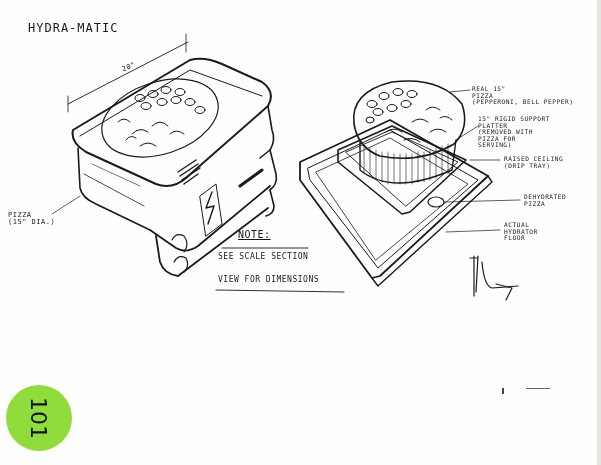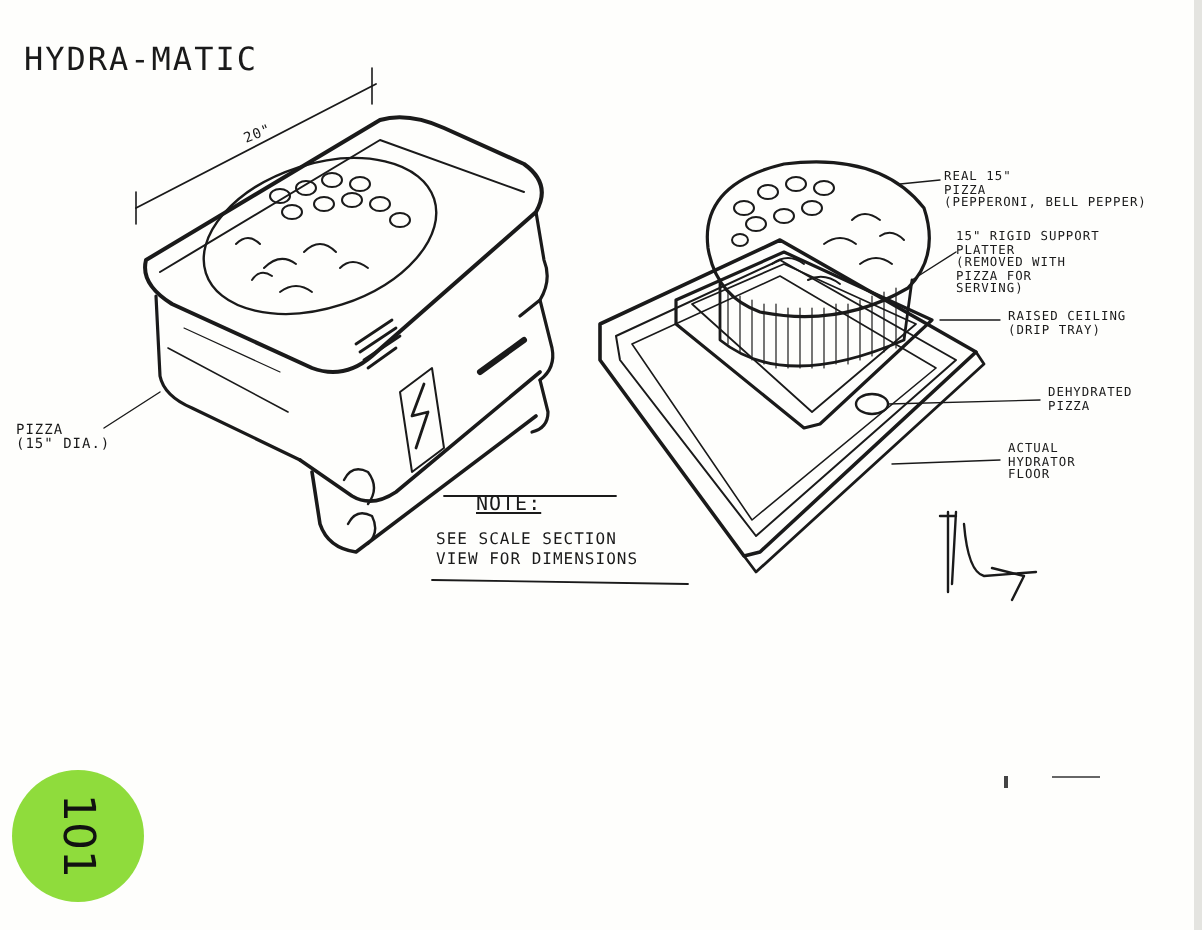--- a/index.html
+++ b/index.html
@@ -15,24 +15,24 @@
   }
   .hand {
     position: absolute;
     font-family: "DejaVu Sans Mono", monospace;
     color: #1a1a1a;
     text-transform: uppercase;
     letter-spacing: 0.5px;
     line-height: 1.05;
     white-space: nowrap;
   }
-  .title { left: 12px; top: 22px; font-size: 16px; letter-spacing: 1px; }
+  .title { left: 28px; top: 22px; font-size: 12px; letter-spacing: 1px; }
   .dim { left: 122px; top: 64px; font-size: 7px; transform: rotate(-22deg); }
   .lbl { font-size: 6.2px; }
-  .note-title { left: 238px; top: 248px; font-size: 10px; text-decoration: underline; }
+  .note-title { left: 238px; top: 230px; font-size: 10px; text-decoration: underline; }
   .note-line { font-size: 8px; }
   svg.drawing { position: absolute; left: 0; top: 0; }
   .sticker {
     position: absolute; left: 6px; top: 385px; width: 66px; height: 66px;
     border-radius: 50%;
   }
   .sticker-text {
     position: absolute; left: 0; top: 0; width: 66px; height: 66px;
     display: flex; align-items: center; justify-content: center;
     font-family: "DejaVu Sans", sans-serif; font-size: 22px; color: #111;
@@ -202,21 +202,21 @@
     <div>Pizza</div>
   </div>
 
   <div class="hand lbl" style="left:504px; top:222px;">
     <div>Actual</div>
     <div>Hydrator</div>
     <div>Floor</div>
   </div>
 
   <div class="hand note-title">Note:</div>
-  <div class="hand note-line" style="left:218px; top:266px;">See Scale Section</div>
+  <div class="hand note-line" style="left:218px; top:253px;">See Scale Section</div>
   <div class="hand note-line" style="left:218px; top:276px;text-align:right;">View for Dimensions</div>
 
   <div style="position:absolute; left:502px; top:388px; width:2px; height:6px; background:#444;"></div>
   <div style="position:absolute; left:526px; top:388px; width:24px; height:1px; background:#666;"></div>
 
   <div class="sticker" style="background:#8fdc3c;">
     <div class="sticker-text">101</div>
   </div>
 
   <div class="edge-right"></div>

